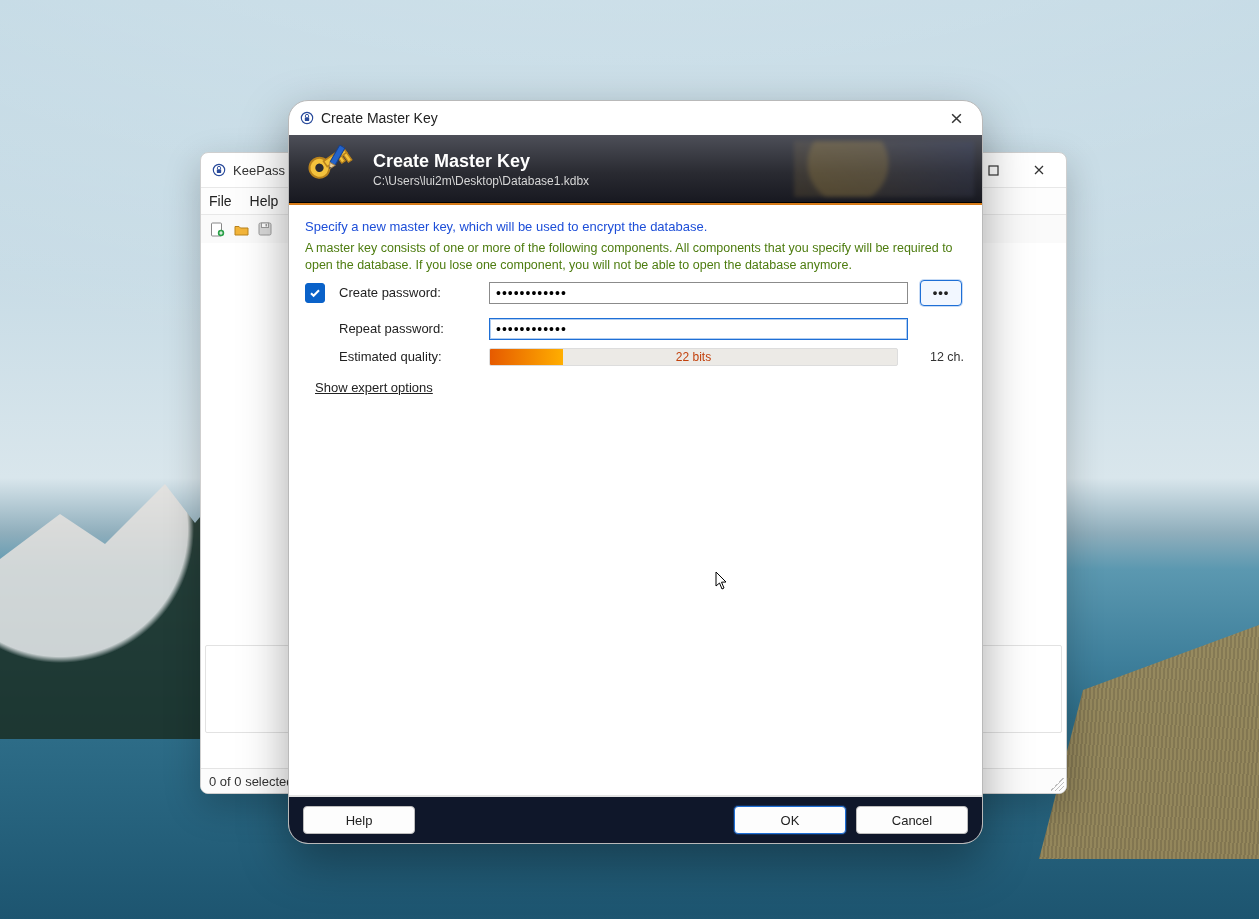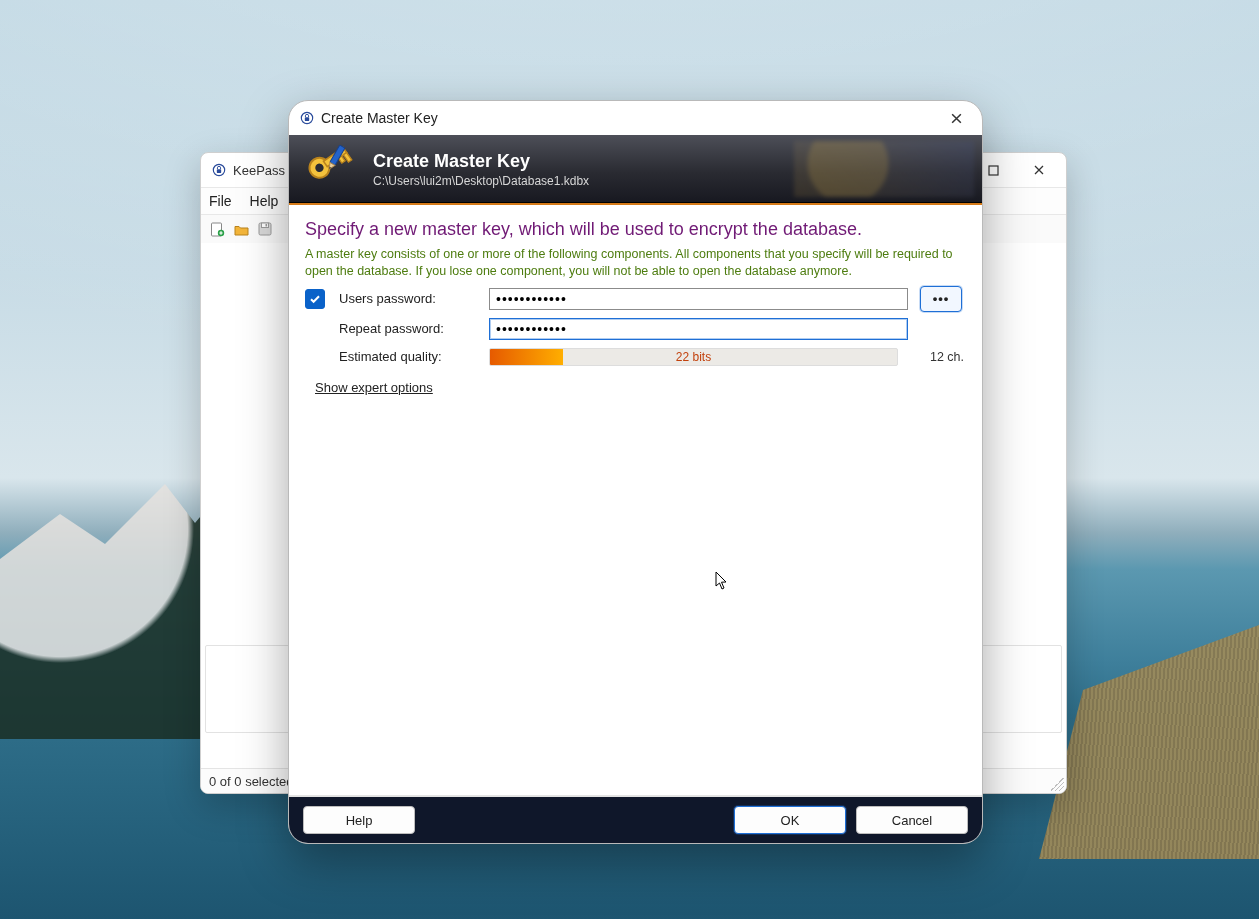--- a/index.html
+++ b/index.html
@@ -178,21 +178,21 @@
   .dlg-banner .sub {
     font-size:12px; color:#d7d7d7; margin-top:2px;
   }
 
   .dlg-content {
     flex:1 1 auto;
     padding: 14px 16px 8px 16px;
     overflow:auto;
     border-bottom:1px solid #e4e4e4;
   }
-  .dlg-content p.intro { font-size:18px; color:#701a75; margin:0 0 6px 0; }
+  .dlg-content p.intro { font-size:13px; color:#1d4ed8; margin:0 0 6px 0; }
   .dlg-content p.intro.small { font-size:12.5px; color:#4d7c0f; line-height:1.35; margin-bottom:4px; }
 
   .form-row {
     display:grid;
     grid-template-columns: 26px 142px 1fr 50px;
     align-items:center;
     column-gap: 8px;
     min-height: 30px;
   }
   .form-row .chk {
@@ -398,28 +398,28 @@
     <div class="dlg-content">
       <p class="intro">Specify a new master key, which will be used to encrypt the database.</p>
       <p class="intro small">A master key consists of one or more of the following components. All components that you specify will be required to open the database. If you lose one component, you will not be able to open the database anymore.</p>
 
       <div class="form-row">
         <div class="chk checked">
           <svg width="12" height="12" viewBox="0 0 12 12">
               <path d="M2 6.2l2.6 2.6L10 3.2" fill="none" stroke="#fff" stroke-width="2"></path>
             </svg>
         </div>
-        <label>Users password:</label>
+        <label>Create password:</label>
         <input type="text" class="pw-field" readonly="" value="••••••••••••" style="">
         <div class="pw-reveal-btn">
           <span style="font-weight:bold; letter-spacing:1px;">•••</span>
         </div>
       </div>
 
-      <div class="form-row" style="">
+      <div class="form-row" style="margin-top:6px;">
         <div></div>
         <label>Repeat password:</label>
         <input type="text" class="pw-field focused" readonly="" value="••••••••••••" style="">
         <div></div>
       </div>
 
       <div class="quality-row">
         <div></div>
         <label>Estimated quality:</label>
         <div class="quality-bar">

